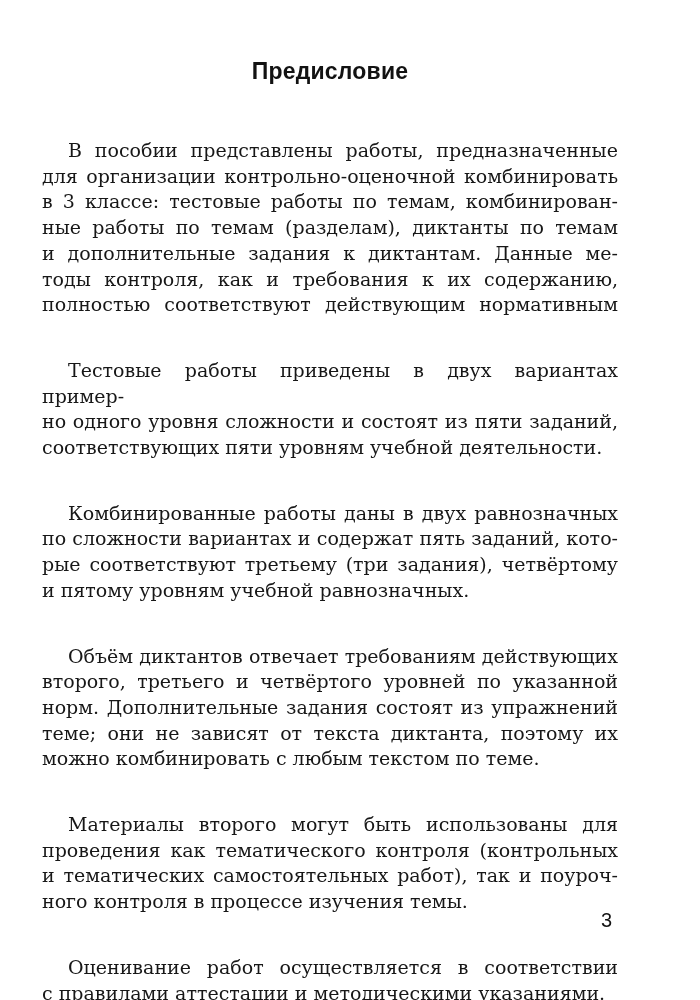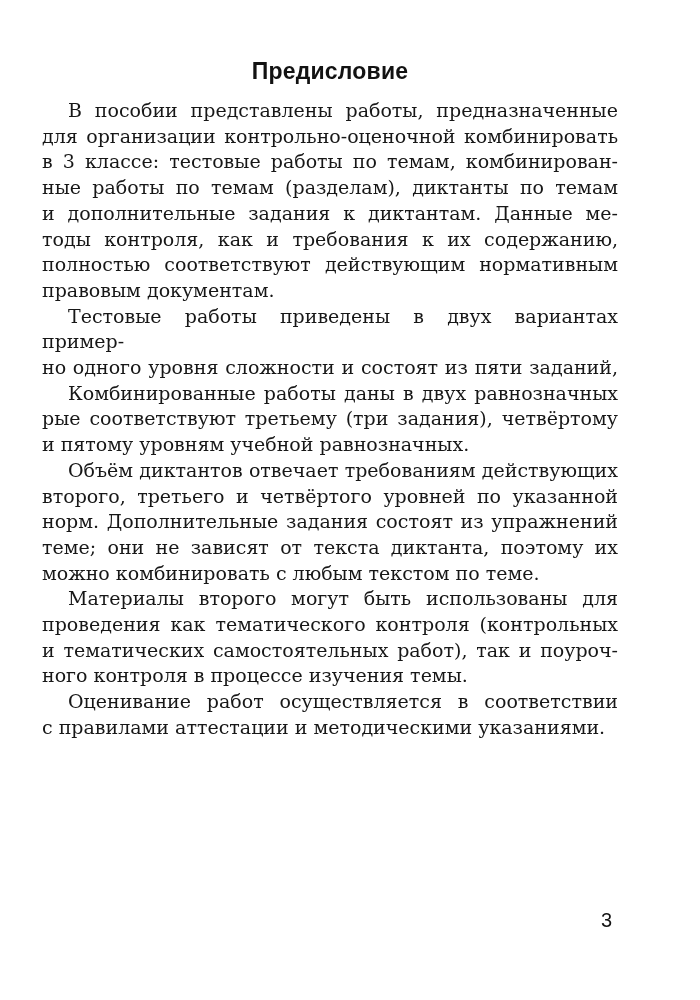--- a/index.html
+++ b/index.html
@@ -40,20 +40,21 @@
   .paragraph {
     margin: 0;
     padding: 0;
   }
   .line {
     text-align: justify;
     text-align-last: justify;
   }
   .line.first {
     text-indent: 26px;
+    margin-top: 40px;
   }
   .line.last {
     text-align-last: left;
   }
   .page-number {
     position: absolute;
     top: 909px;
     left: 42px;
     width: 570px;
     text-align: right;
@@ -70,28 +71,29 @@
 
   <div class="body-text">
       <div class="paragraph">
         <div class="line first">В пособии представлены работы, предназначенные</div>
         <div class="line">для организации контрольно-оценочной комбинировать</div>
         <div class="line">в 3 классе: тестовые работы по темам, комбинирован-</div>
         <div class="line">ные работы по темам (разделам), диктанты по темам</div>
         <div class="line">и дополнительные задания к диктантам. Данные ме-</div>
         <div class="line">тоды контроля, как и требования к их содержанию,</div>
         <div class="line">полностью соответствуют действующим нормативным</div>
-        <div class="line last">правовым документам.</div>
       </div>
       <div class="paragraph">
         <div class="line first">Тестовые работы приведены в двух вариантах пример-</div>
         <div class="line">но одного уровня сложности и состоят из пяти заданий,</div>
+        <div class="line last">соответствующих пяти уровням учебной деятельности.</div>
       </div>
       <div class="paragraph">
         <div class="line first">Комбинированные работы даны в двух равнозначных</div>
+        <div class="line">по сложности вариантах и содержат пять заданий, кото-</div>
         <div class="line">рые соответствуют третьему (три задания), четвёртому</div>
         <div class="line last">и пятому уровням учебной равнозначных.</div>
       </div>
       <div class="paragraph">
         <div class="line first">Объём диктантов отвечает требованиям действующих</div>
         <div class="line">второго, третьего и четвёртого уровней по указанной</div>
         <div class="line">норм. Дополнительные задания состоят из упражнений</div>
         <div class="line">теме; они не зависят от текста диктанта, поэтому их</div>
         <div class="line last">можно комбинировать с любым текстом по теме.</div>
       </div>

